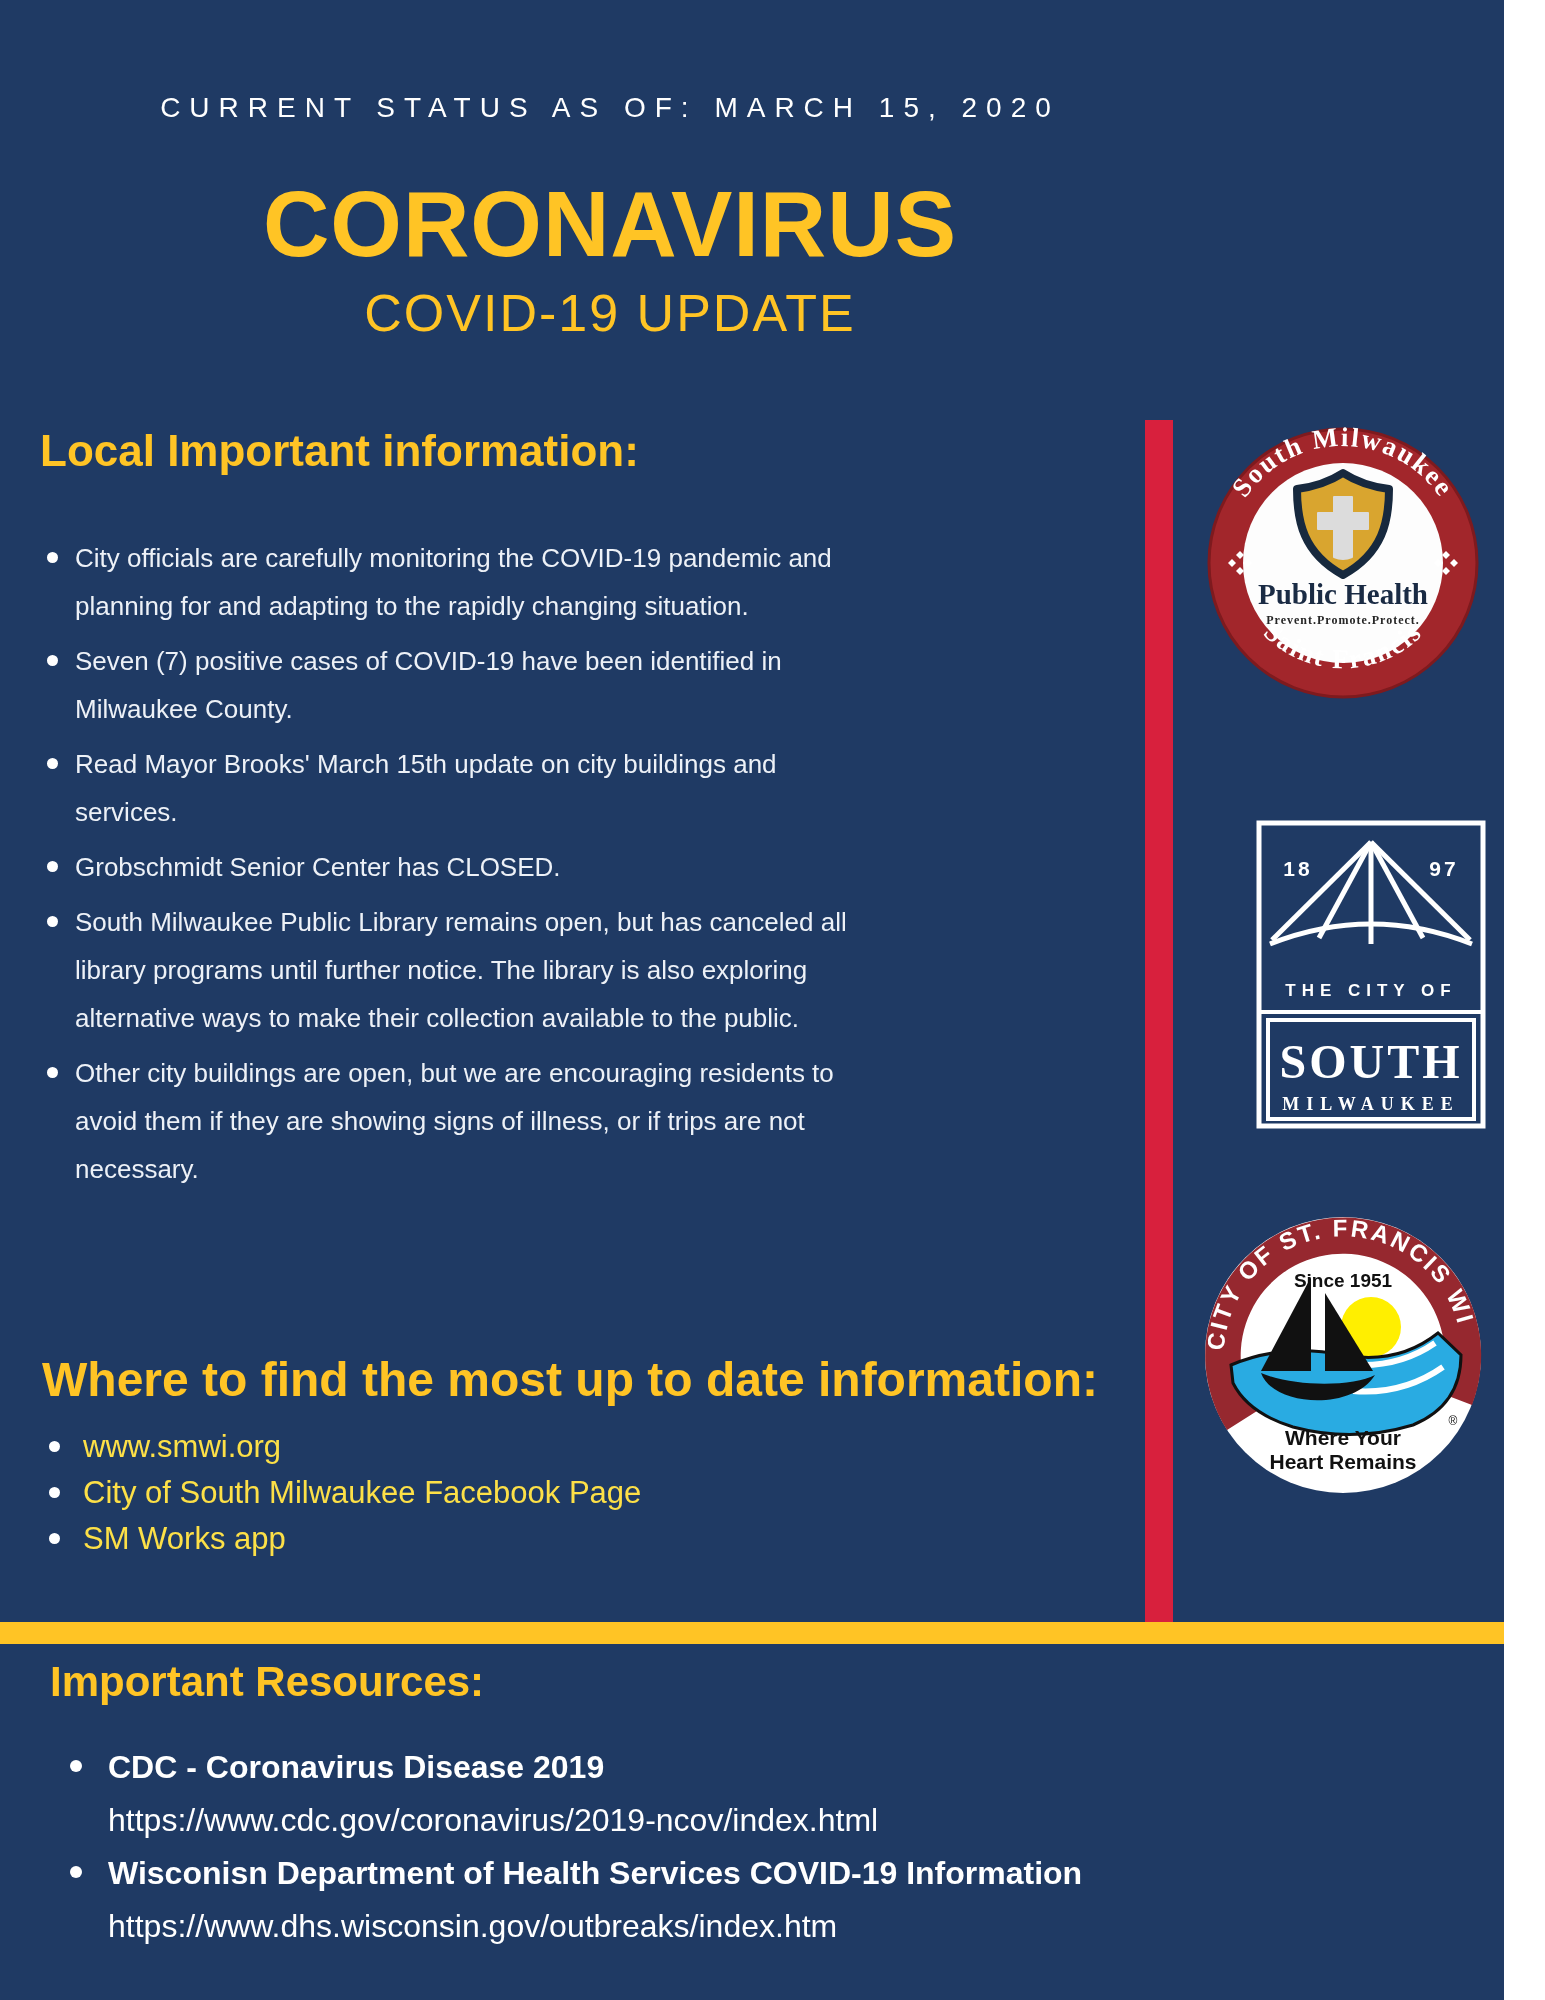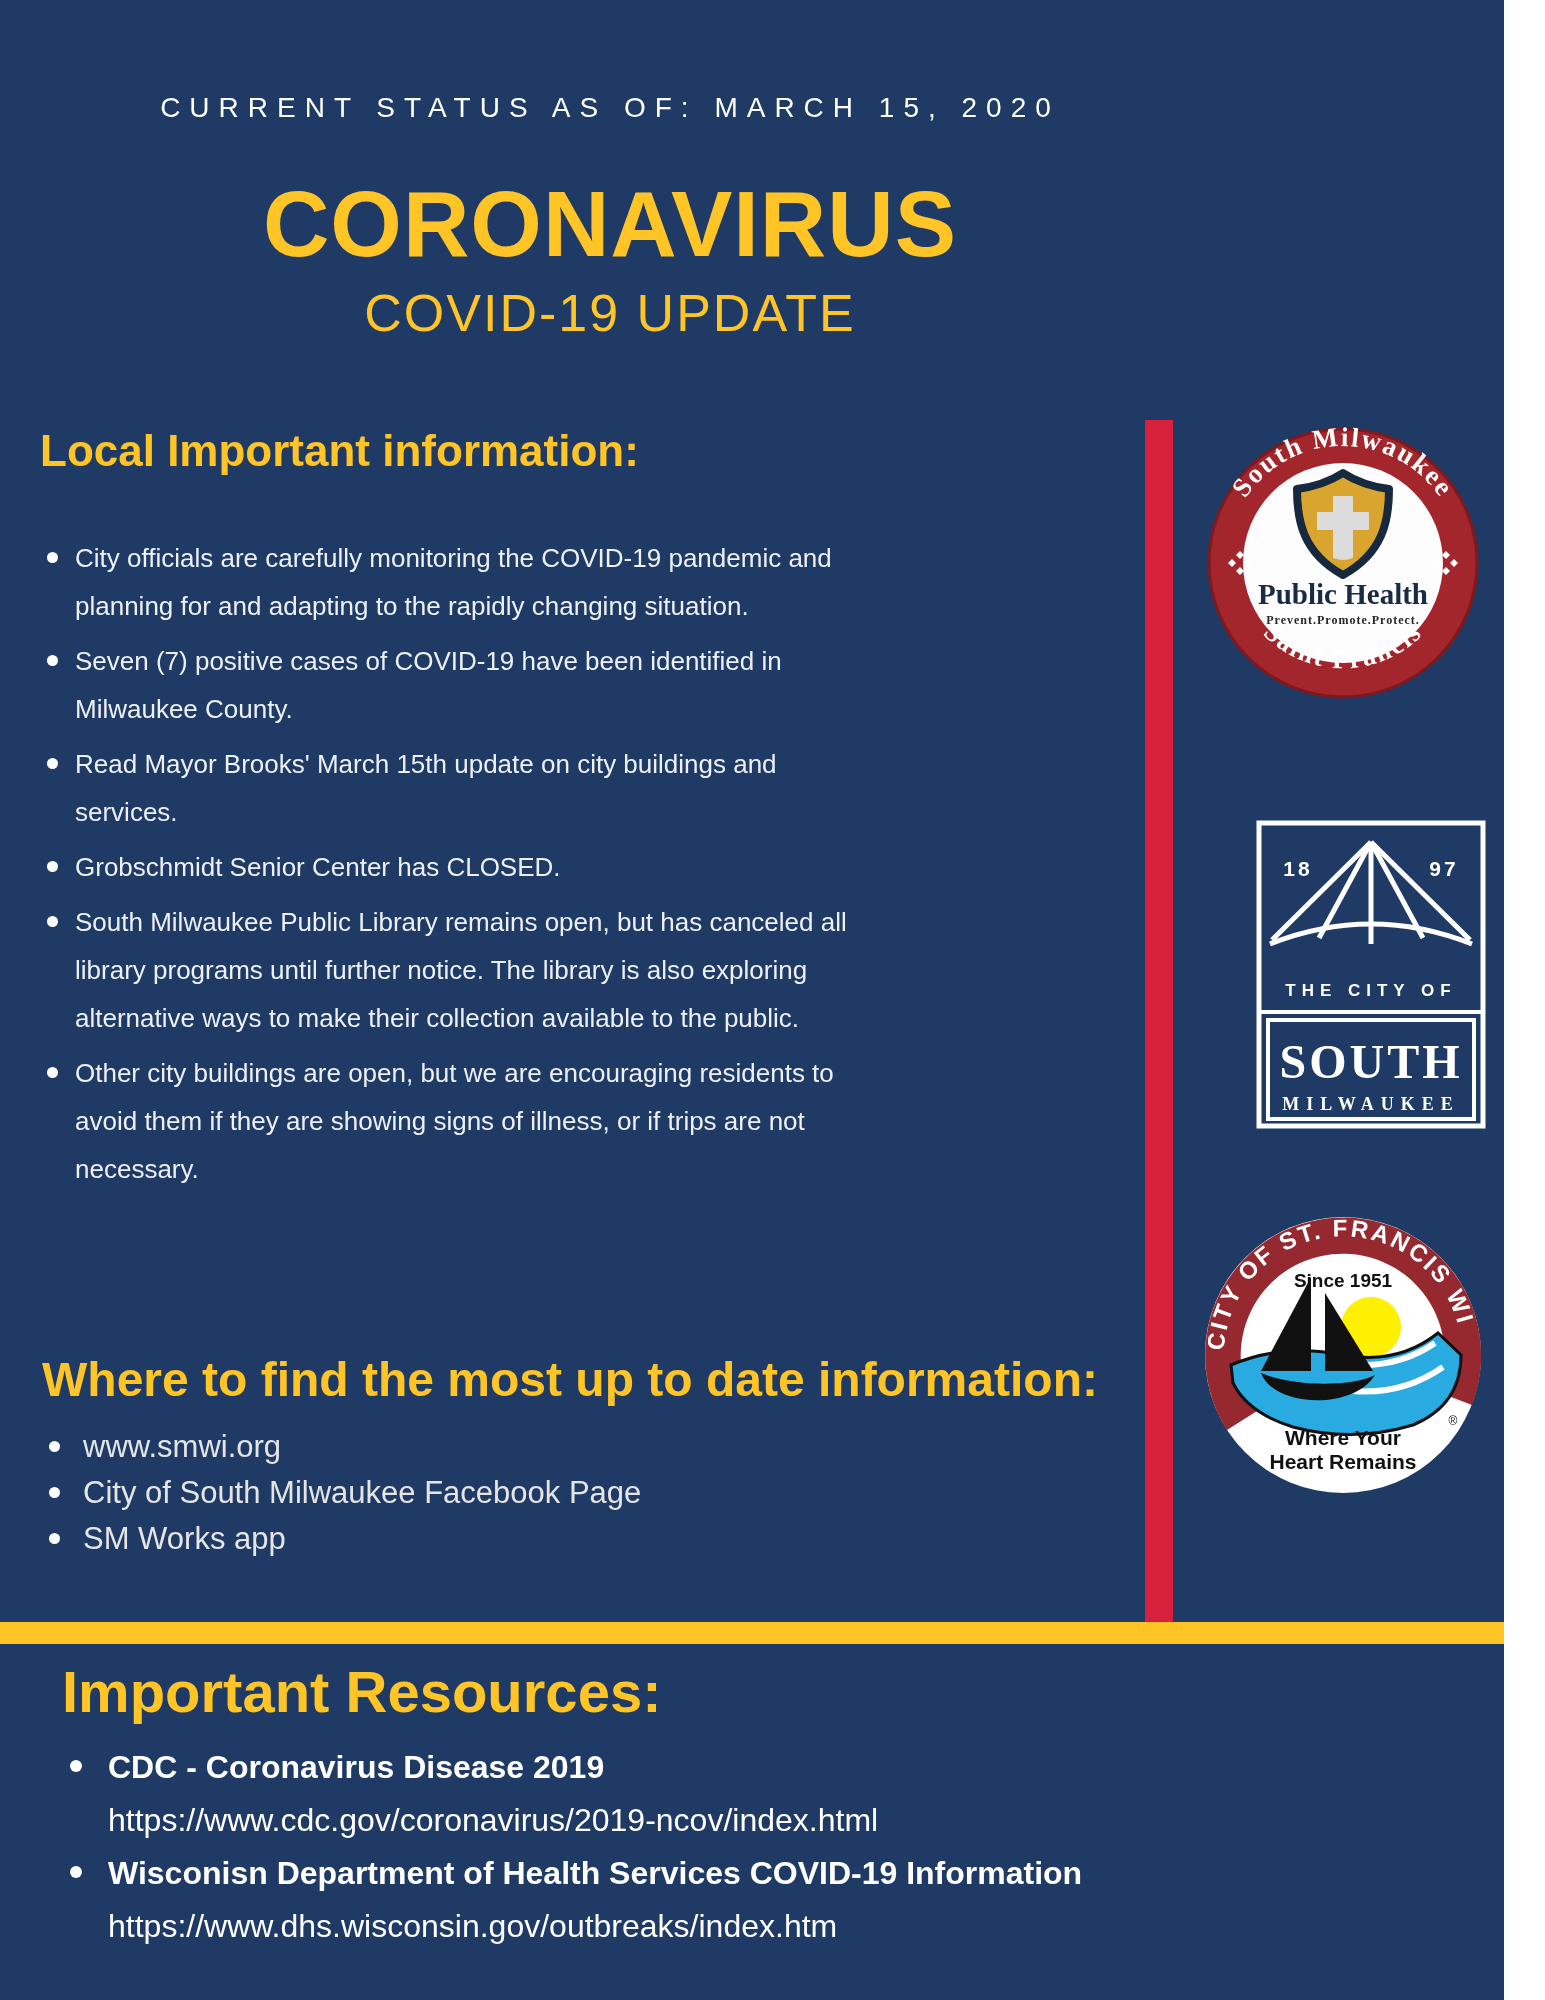--- a/index.html
+++ b/index.html
@@ -25,37 +25,37 @@
   
   .local-heading {
     position:absolute; left:40px; top:426px;
     color:#FFC425; font-size:44px; font-weight:700; letter-spacing:0px;
   }
   .where-heading {
     position:absolute; left:42px; top:1352px;
     color:#FFC425; font-size:48px; font-weight:700;
   }
   .resources-heading {
-    position:absolute; left:62px; top:1658px;
-    color:#FFC425; font-size:58px; font-weight:700;
+    position:absolute; left:50px; top:1658px;
+    color:#FFC425; font-size:42px; font-weight:700;
   }
   
   ul { margin:0; padding:0; list-style:none; }
   .bullets {
     position:absolute; left:42px; top:534px; width:810px;
     color:#EDF1F7; font-size:26px; line-height:48px;
   }
   .bullets li { position:relative; padding-left:33px; margin-bottom:7px; }
   .bullets li::before {
     content:""; position:absolute; left:5px; top:18px;
     width:11px; height:11px; border-radius:50%; background:#FFFFFF;
   }
   .where-list {
     position:absolute; left:44px; top:1424px; width:900px;
-    color:#e5e5e5; font-size:31px; line-height:46px;
+    color:#fde047; font-size:31px; line-height:46px;
   }
   .where-list li { position:relative; padding-left:39px; }
   .where-list li::before {
     content:""; position:absolute; left:5px; top:17px;
     width:11px; height:11px; border-radius:50%; background:#FFFFFF;
   }
   .resources-list {
     position:absolute; left:60px; top:1741px; width:1150px;
     color:#FFFFFF; font-size:32px; line-height:53px;
   }

